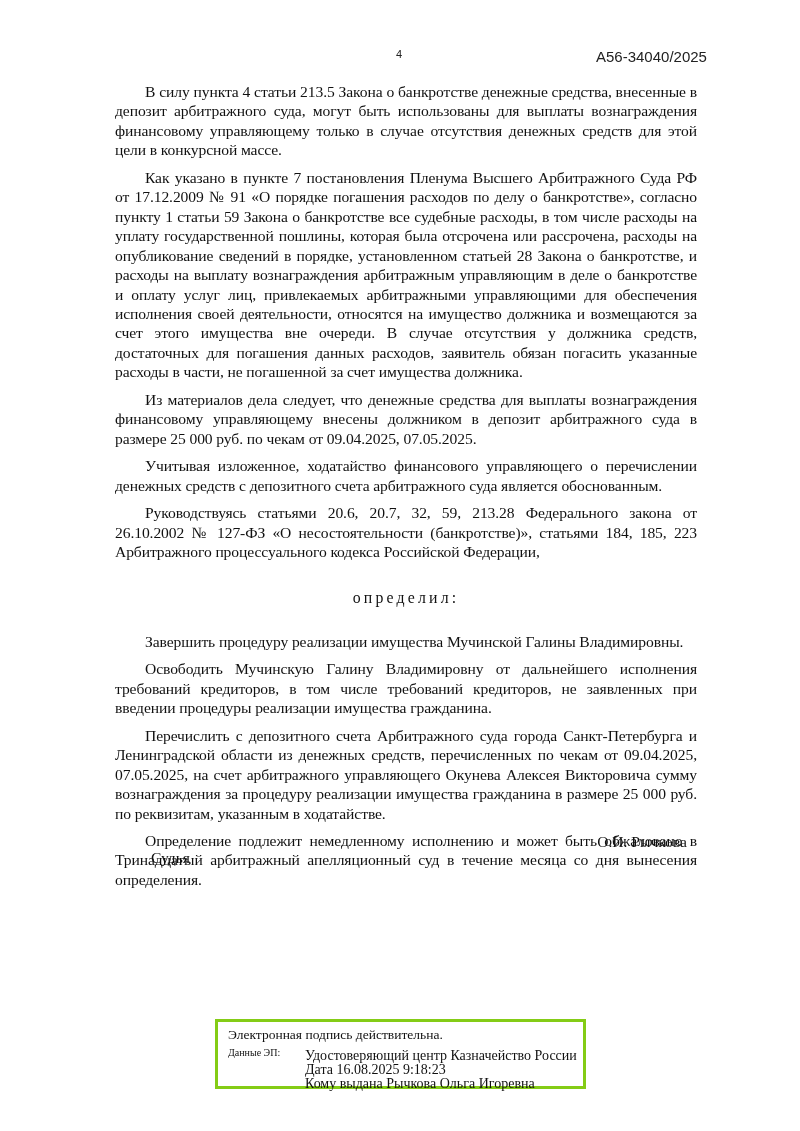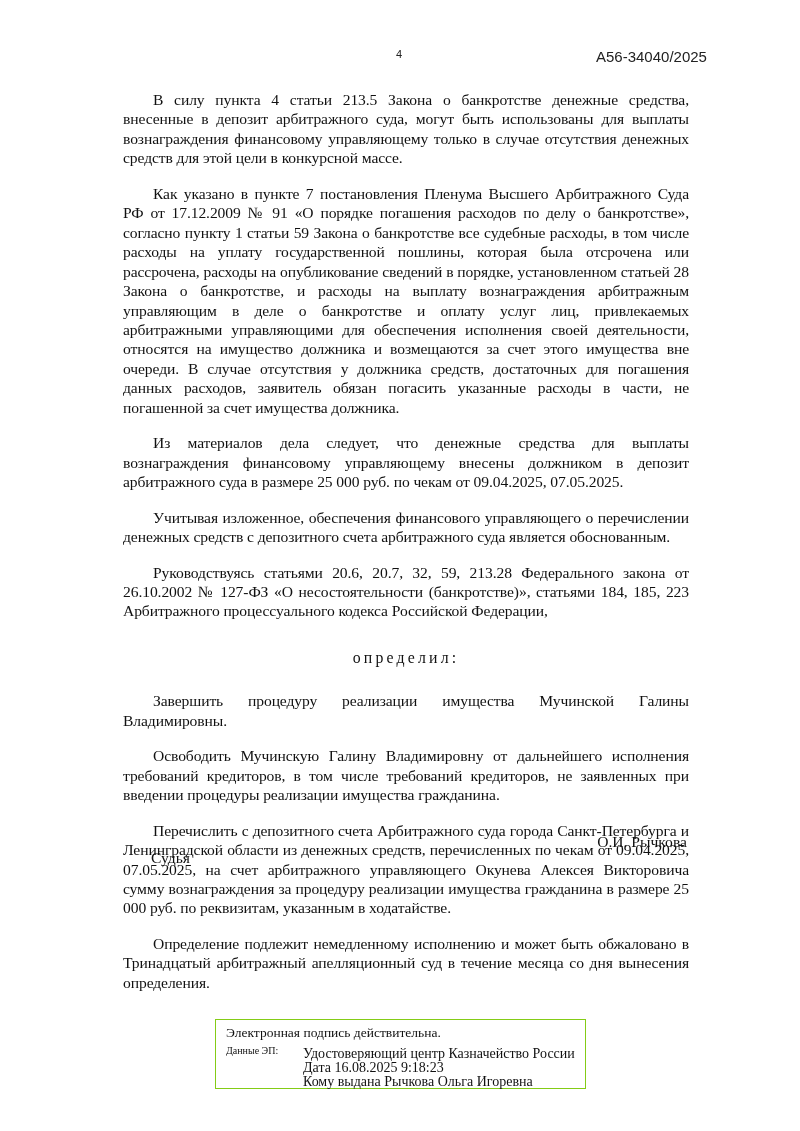--- a/index.html
+++ b/index.html
@@ -3,45 +3,45 @@
 <meta charset="utf-8">
 <style>
   html, body { margin: 0; padding: 0; background: #ffffff; }
   body { width: 800px; height: 1131px; position: relative; overflow: hidden; color: #111; }
   .page { position: absolute; left: 0; top: 0; width: 800px; height: 1131px; background: #fff; }
   .hdr-num { position: absolute; left: 396px; top: 48px; font-family: "Liberation Sans", sans-serif; font-size: 11px; color: #222; }
   .hdr-case { position: absolute; left: 596px; top: 48px; font-family: "Liberation Sans", sans-serif; font-size: 15px; color: #222; }
   .body { position: absolute; left: 107px; top: 74px; width: 598px;
           font-family: "Liberation Serif", serif; font-size: 15.6px; line-height: 19.45px;
           text-align: justify; color: #111; letter-spacing: -0.1px; }
-  .body p { margin: 16px; text-indent: 30px; }
+  .body p { margin: 8px; text-indent: 30px; }
   .decision { text-align: center; font-weight: normal; letter-spacing: 3.2px; font-size: 15.8px;
               margin: 27px 0 24px 0 !important; text-indent: 0 !important; }
   .sig-row { position: absolute; top: 833px; left: 151px; width: 536px; height: 20px;
              font-family: "Liberation Serif", serif; font-size: 15.6px; color: #111; }
   .sig-row .role { position: absolute; left: 0; top: 16px; }
   .sig-row .name { position: absolute; right: 0; top: 0; }
   .esig { position: absolute; left: 215px; top: 1019px; width: 371px; height: 70px;
-          border: 1px solid #84cc16; box-sizing: border-box; font-family: "Liberation Serif", serif; color: #111; }
+          border: 3px solid #84cc16; box-sizing: border-box; font-family: "Liberation Serif", serif; color: #111; }
   .esig .valid { position: absolute; left: 10px; top: 5px; font-size: 13.5px; }
   .esig .label { position: absolute; left: 10px; top: 25px; font-size: 10px; }
   .esig .details { position: absolute; left: 87px; top: 27px; font-size: 14px; line-height: 14.2px; }
 </style>
 </head>
 <body>
 
 <div class="page">
   <div class="hdr-num">4</div>
   <div class="hdr-case">А56-34040/2025</div>
 
   <div class="body">
     <p>В силу пункта 4 статьи 213.5 Закона о банкротстве денежные средства, внесенные в депозит арбитражного суда, могут быть использованы для выплаты вознаграждения финансовому управляющему только в случае отсутствия денежных средств для этой цели в конкурсной массе.</p>
     <p>Как указано в пункте 7 постановления Пленума Высшего Арбитражного Суда РФ от 17.12.2009 № 91 «О порядке погашения расходов по делу о банкротстве», согласно пункту 1 статьи 59 Закона о банкротстве все судебные расходы, в том числе расходы на уплату государственной пошлины, которая была отсрочена или рассрочена, расходы на опубликование сведений в порядке, установленном статьей 28 Закона о банкротстве, и расходы на выплату вознаграждения арбитражным управляющим в деле о банкротстве и оплату услуг лиц, привлекаемых арбитражными управляющими для обеспечения исполнения своей деятельности, относятся на имущество должника и возмещаются за счет этого имущества вне очереди. В случае отсутствия у должника средств, достаточных для погашения данных расходов, заявитель обязан погасить указанные расходы в части, не погашенной за счет имущества должника.</p>
     <p>Из материалов дела следует, что денежные средства для выплаты вознаграждения финансовому управляющему внесены должником в депозит арбитражного суда в размере 25 000 руб. по чекам от 09.04.2025, 07.05.2025.</p>
-    <p>Учитывая изложенное, обеспечения финансового управляющего о перечислении денежных средств с депозитного счета арбитражного суда является обоснованным.</p>
+    <p>Учитывая изложенное, ходатайство финансового управляющего о перечислении денежных средств с депозитного счета арбитражного суда является обоснованным.</p>
     <p>Руководствуясь статьями 20.6, 20.7, 32, 59, 213.28 Федерального закона от 26.10.2002 № 127-ФЗ «О несостоятельности (банкротстве)», статьями  184, 185, 223 Арбитражного процессуального кодекса Российской Федерации,</p>
     <p class="decision">определил:</p>
     <p>Завершить процедуру реализации имущества Мучинской Галины Владимировны.</p>
     <p>Освободить Мучинскую Галину Владимировну от дальнейшего исполнения требований кредиторов, в том числе требований кредиторов, не заявленных при введении процедуры реализации имущества гражданина.</p>
     <p>Перечислить с депозитного счета Арбитражного суда города Санкт-Петербурга и Ленинградской области из денежных средств, перечисленных по чекам от 09.04.2025, 07.05.2025, на счет арбитражного управляющего Окунева Алексея Викторовича сумму вознаграждения за процедуру реализации имущества гражданина в размере 25 000  руб. по реквизитам, указанным в ходатайстве.</p>
     <p>Определение подлежит немедленному исполнению и может быть обжаловано в Тринадцатый арбитражный апелляционный суд в течение месяца со дня вынесения определения.</p>
   </div>
 
   <div class="sig-row">
     <span class="role">Судья</span>

